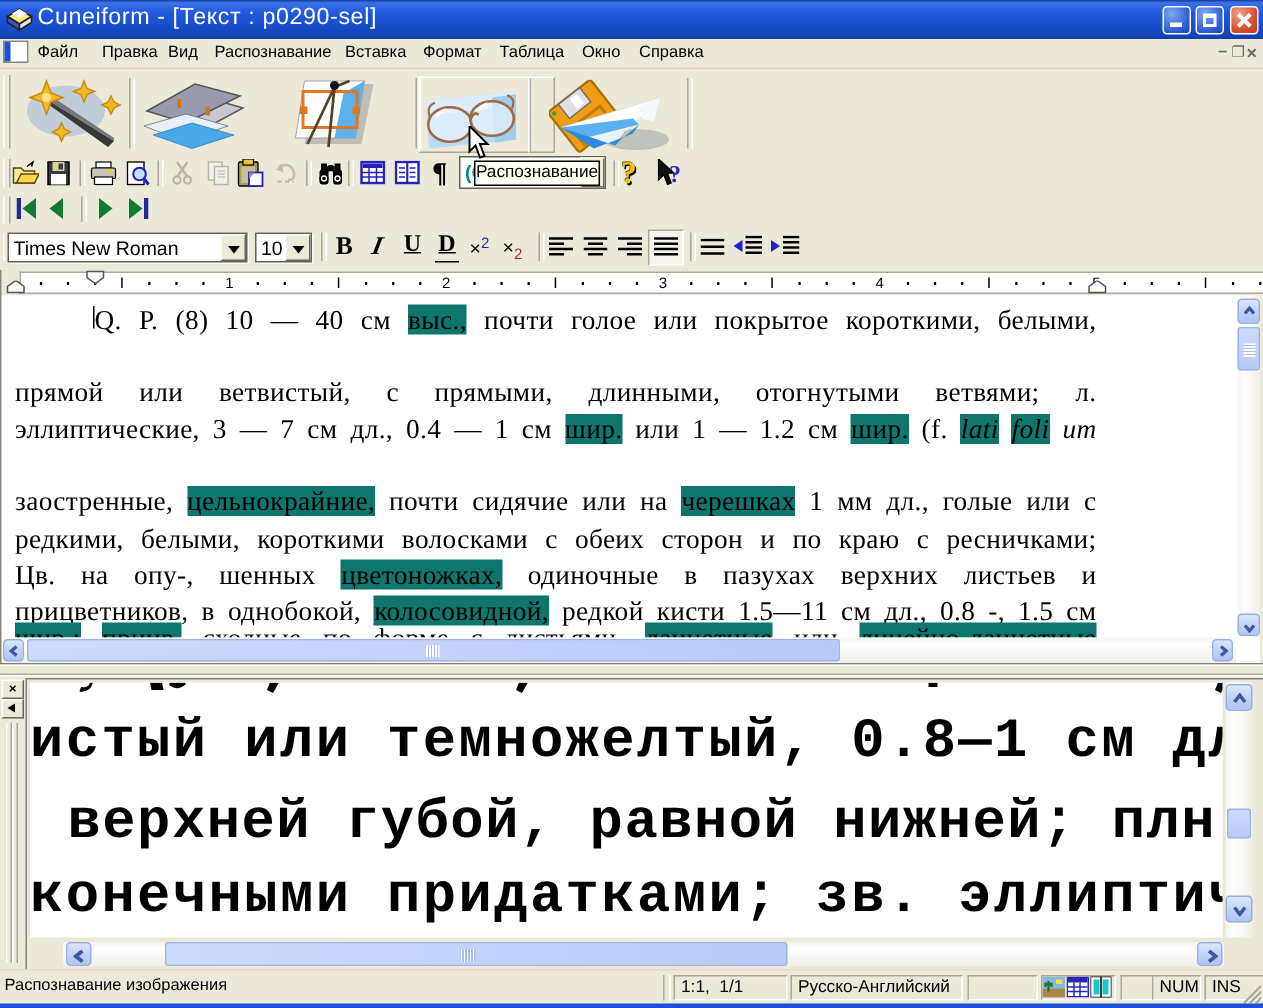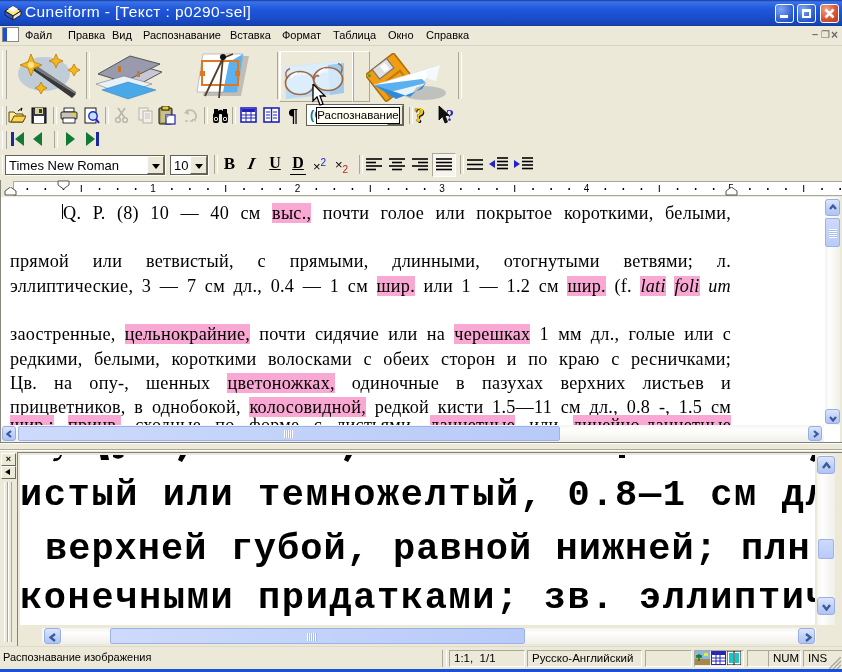--- a/index.html
+++ b/index.html
@@ -23,21 +23,21 @@
 #fmtbar{left:0;top:151px;width:842px;height:27px;border-bottom:3px solid #4d7c0f;}
 .combo{position:absolute;background:#fff;border:1px solid #636257;box-shadow:1px 1px 0 #fdfdf8;box-sizing:border-box;font-size:13px;}
 .combo .ca{position:absolute;right:0px;top:0px;bottom:0px;width:17px;background:#ece9d8;border:1px solid;border-color:#fdfdf8 #6a675c #6a675c #fdfdf8;box-sizing:border-box;}
 .carr{position:absolute;width:0;height:0;border-left:4px solid transparent;border-right:4px solid transparent;border-top:5px solid #000;}
 
 #ruler{left:0;top:178px;width:842px;height:19px;background:#ece9d8;}
 #rband{position:absolute;left:13px;top:3px;width:829px;height:13px;background:#fff;border-top:1px solid #aca899;border-bottom:1px solid #aca899;border-left:1px solid #aca899;}
 
 #tpane{left:0;top:197px;width:842px;height:245px;background:#fff;}
 .tl{position:absolute;left:10px;width:721px;font-family:"Liberation Serif",serif;font-size:18.2px;letter-spacing:0.25px;color:#000;white-space:nowrap;text-align:justify;text-align-last:justify;height:24px;}
-.tl span.h{background:#f9a8d4;}
+.tl span.h{background:#0f766e;}
 .tl i{font-style:italic;}
 
 .sb{position:absolute;background:linear-gradient(90deg,#f4f4f0,#fefefe 30%,#f0efe8);}
 .sbh{background:linear-gradient(180deg,#f4f4f0,#fefefe 30%,#f0efe8);}
 .sbtn{position:absolute;border-radius:3px;background:linear-gradient(180deg,#dce6fb 0%,#c2d3f9 50%,#b0c4f5 100%);border:1px solid #98aee0;box-sizing:border-box;}
 .sth{position:absolute;border-radius:2px;background:linear-gradient(90deg,#cddafc,#b8caf8);border:1px solid #9cb2e8;box-sizing:border-box;}
 .sthh{background:linear-gradient(180deg,#cddafc,#b8caf8);}
 
 #ipane{left:0;top:446px;width:842px;height:200px;}
 .bigline{position:absolute;font-family:"Liberation Mono",monospace;font-weight:bold;color:#000;white-space:pre;}

